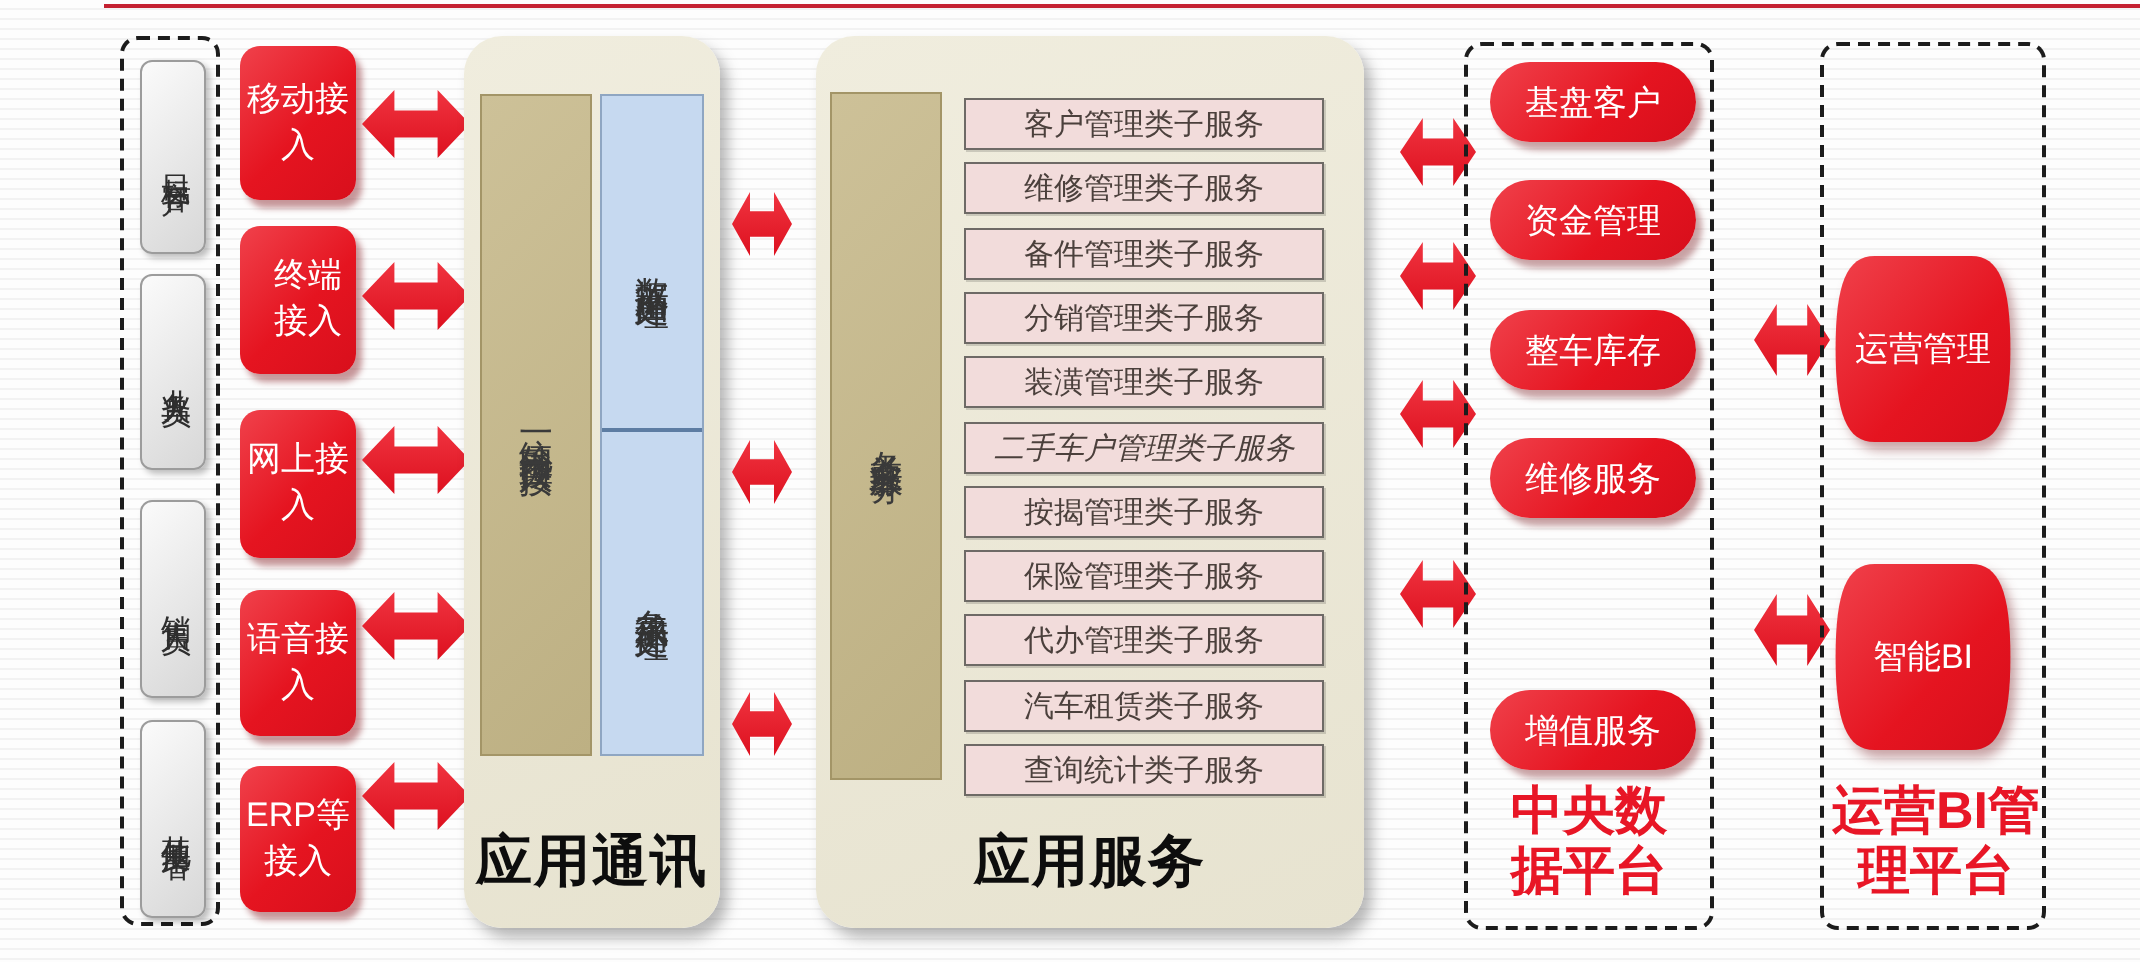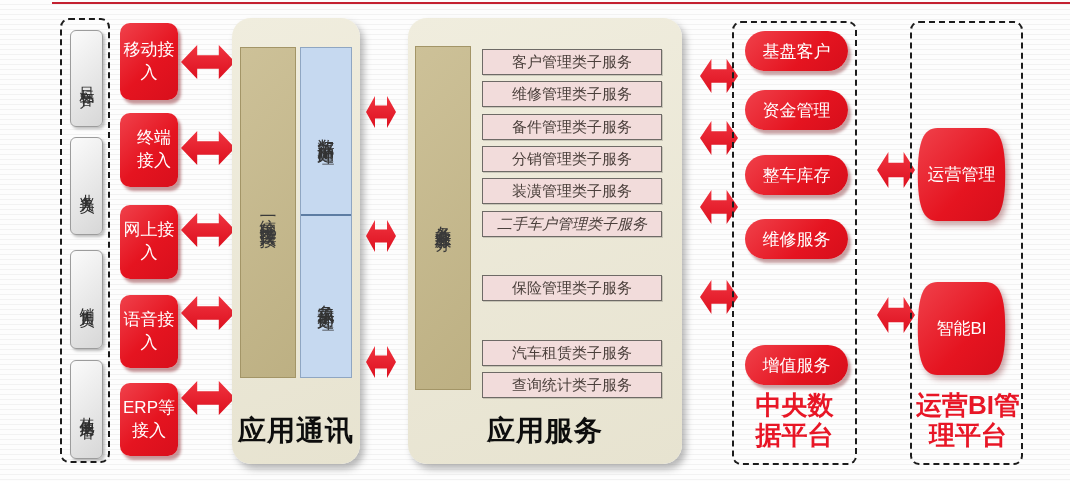--- a/index.html
+++ b/index.html
@@ -163,21 +163,23 @@
   <div class="abs cream-panel" style="left:408px;top:18px;width:274px;height:446px;">
     <div class="abs tan-strip" style="left:7px;top:28px;width:56px;height:344px;">
       <span class="vtext">各类业务服务</span>
     </div>
     <div class="abs pink-row" style="top:31px;">客户管理类子服务</div>
     <div class="abs pink-row" style="top:63px;">维修管理类子服务</div>
     <div class="abs pink-row" style="top:96px;">备件管理类子服务</div>
     <div class="abs pink-row" style="top:128px;">分销管理类子服务</div>
     <div class="abs pink-row" style="top:160px;">装潢管理类子服务</div>
     <div class="abs pink-row" style="top:193px;font-style:italic;">二手车户管理类子服务</div>
+    <div class="abs pink-row" style="top:225px;">按揭管理类子服务</div>
     <div class="abs pink-row" style="top:257px;">保险管理类子服务</div>
+    <div class="abs pink-row" style="top:289px;">代办管理类子服务</div>
     <div class="abs pink-row" style="top:322px;">汽车租赁类子服务</div>
     <div class="abs pink-row" style="top:354px;">查询统计类子服务</div>
     <div class="panel-title">应用服务</div>
   </div>
 
   <div class="abs darrow" style="left:700px;top:59px;width:38px;height:34px;"></div>
   <div class="abs darrow" style="left:700px;top:121px;width:38px;height:34px;"></div>
   <div class="abs darrow" style="left:700px;top:190px;width:38px;height:34px;"></div>
   <div class="abs darrow" style="left:700px;top:280px;width:38px;height:34px;"></div>
 

